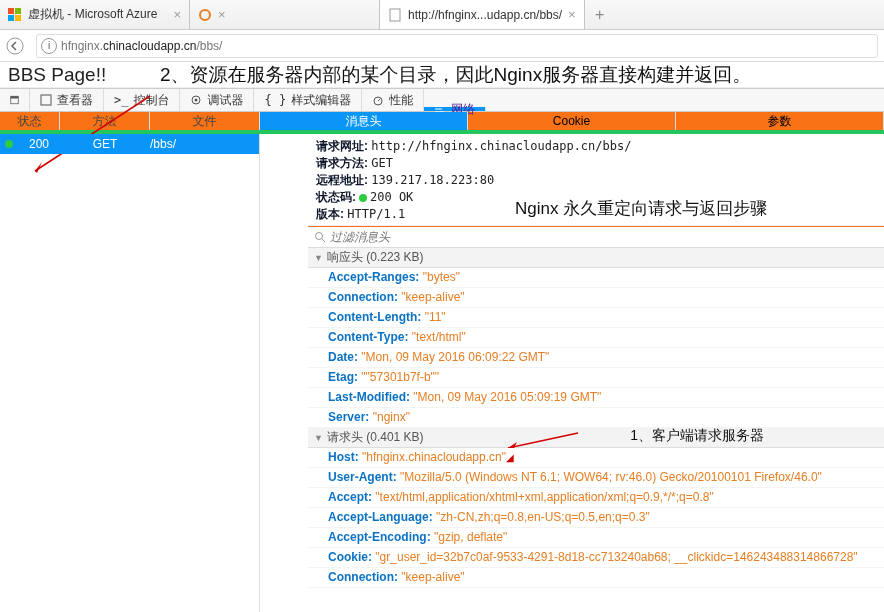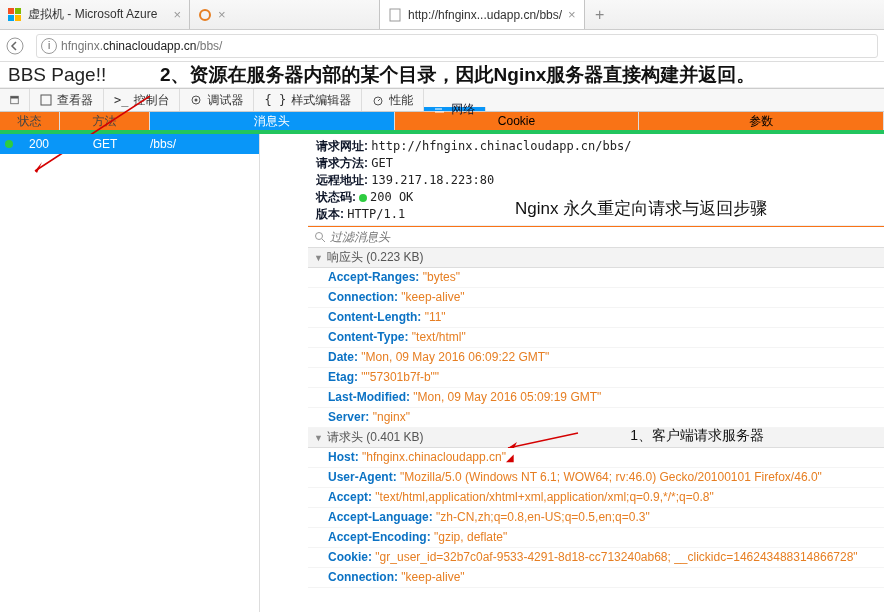--- a/index.html
+++ b/index.html
@@ -12,25 +12,25 @@
 .tab .close { color: #999; font-size: 13px; }
 .newtab { width: 30px; display: flex; align-items: center; justify-content: center; color: #888; font-size: 16px; }
 .url-bar { display: flex; align-items: center; height: 32px; border-bottom: 1px solid #ddd; background: #fff; }
 .nav-icon { width: 30px; height: 30px; display: flex; align-items: center; justify-content: center; color: #666; }
 .url-field { flex: 1; display: flex; align-items: center; border: 1px solid #ddd; border-radius: 3px; height: 24px; margin: 0 6px; padding: 0 4px; }
 .url-field .info { width: 16px; height: 16px; border: 1px solid #999; border-radius: 50%; display: flex; align-items: center; justify-content: center; font-size: 10px; color: #555; margin-right: 4px; }
 .url-text { color: #777; }
 .url-text .domain { color: #222; }
 .page-area { height: 26px; display: flex; align-items: center; padding: 0 8px; font-size: 19px; border-bottom: 1px solid #eee; position: relative; }
 .page-area .bbs { color: #222; font-weight: 500; }
-.page-area .ann2 { position: absolute; left: 160px; color: #111; font-weight: bold; }
+.page-area .ann2 { position: absolute; left: 160px; color: #111; }
 .arrow-line { position: absolute; left: 20px; top: 96px; width: 130px; height: 80px; pointer-events: none; }
 .devtools-tabs { display: flex; height: 24px; border-top: 1px solid #ccc; border-bottom: 1px solid #ccc; background: #f7f7f7; }
 .dt-btn { display: flex; align-items: center; justify-content: center; padding: 0 10px; border-right: 1px solid #ddd; gap: 5px; color: #333; }
-.dt-btn.active { background: #0996f8; color: #0f172a; margin-top: 18px; }
+.dt-btn.active { background: #0996f8; color: #4c1d95; margin-top: 18px; }
 .dt-icon { width: 12px; height: 12px; display: inline-block; }
 .list-head { display: flex; height: 22px; border-bottom: 4px solid #22c55e; background: #f97316; justify-content: space-between; }
 .list-head .col { border-right: 1px solid #ddd; display: flex; align-items: center; justify-content: center; color: #444; }
 .col-status { width: 60px; } .col-method { width: 90px; } .col-file { width: 110px; }
 .sub-tabs { display: flex; flex: 1; }
 .sub-tab { flex: 1; display: flex; align-items: center; justify-content: center; border-right: 1px solid #ddd; }
 .sub-tab.active { background: #0996f8; color: #fff; }
 .content-row { display: flex; height: calc(612px - 30px - 32px - 26px - 24px - 22px); gap: 48px; }
 .req-list { width: 260px; border-right: 1px solid #ddd; }
 .req-row { display: flex; height: 20px; align-items: center; background: #0996f8; color: #fff; }
@@ -156,20 +156,21 @@
         <line x1="1" y1="6" x2="8" y2="6" stroke="#fff"></line>
         <line x1="1" y1="9" x2="10" y2="9" stroke="#fff"></line>
       </svg>
       <span>网络</span>
     </div>
 </div>
 
 <div class="list-head">
   <div class="col col-status">状态</div>
   <div class="col col-method">方法</div>
+  <div class="col col-file">文件</div>
   <div class="sub-tabs">
     <div class="sub-tab active">消息头</div>
     <div class="sub-tab">Cookie</div>
     <div class="sub-tab">参数</div>
   </div>
 </div>
 
 <div class="content-row" style="position:relative">
   <div class="req-list">
     <div class="req-row">

